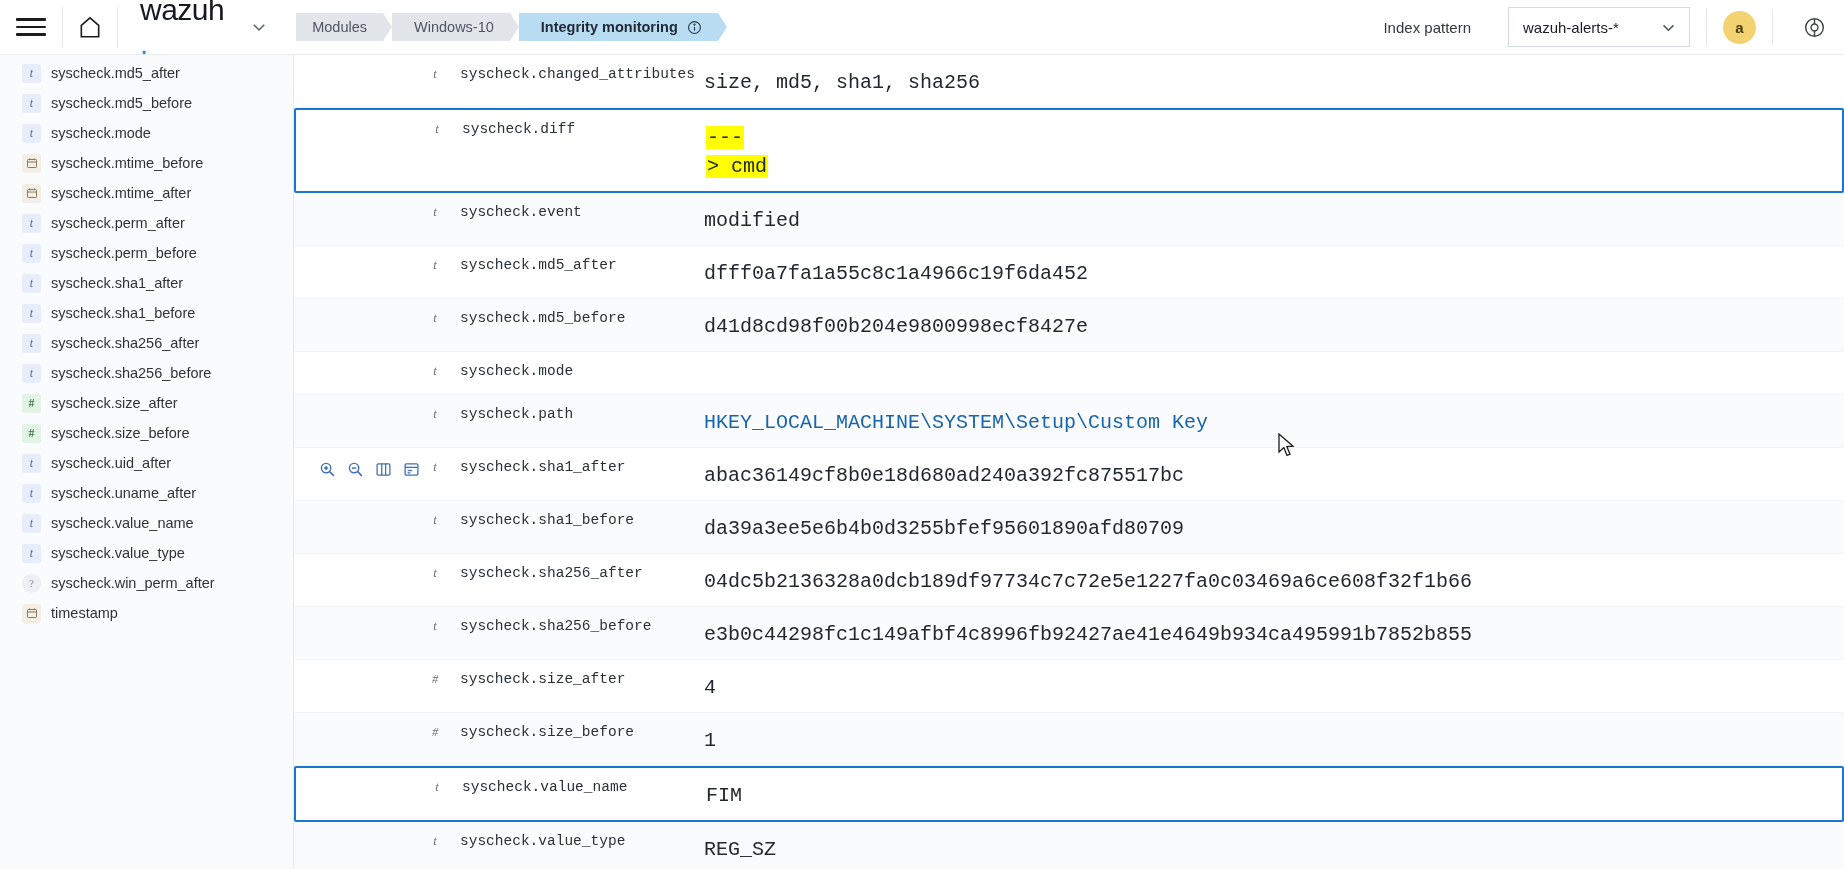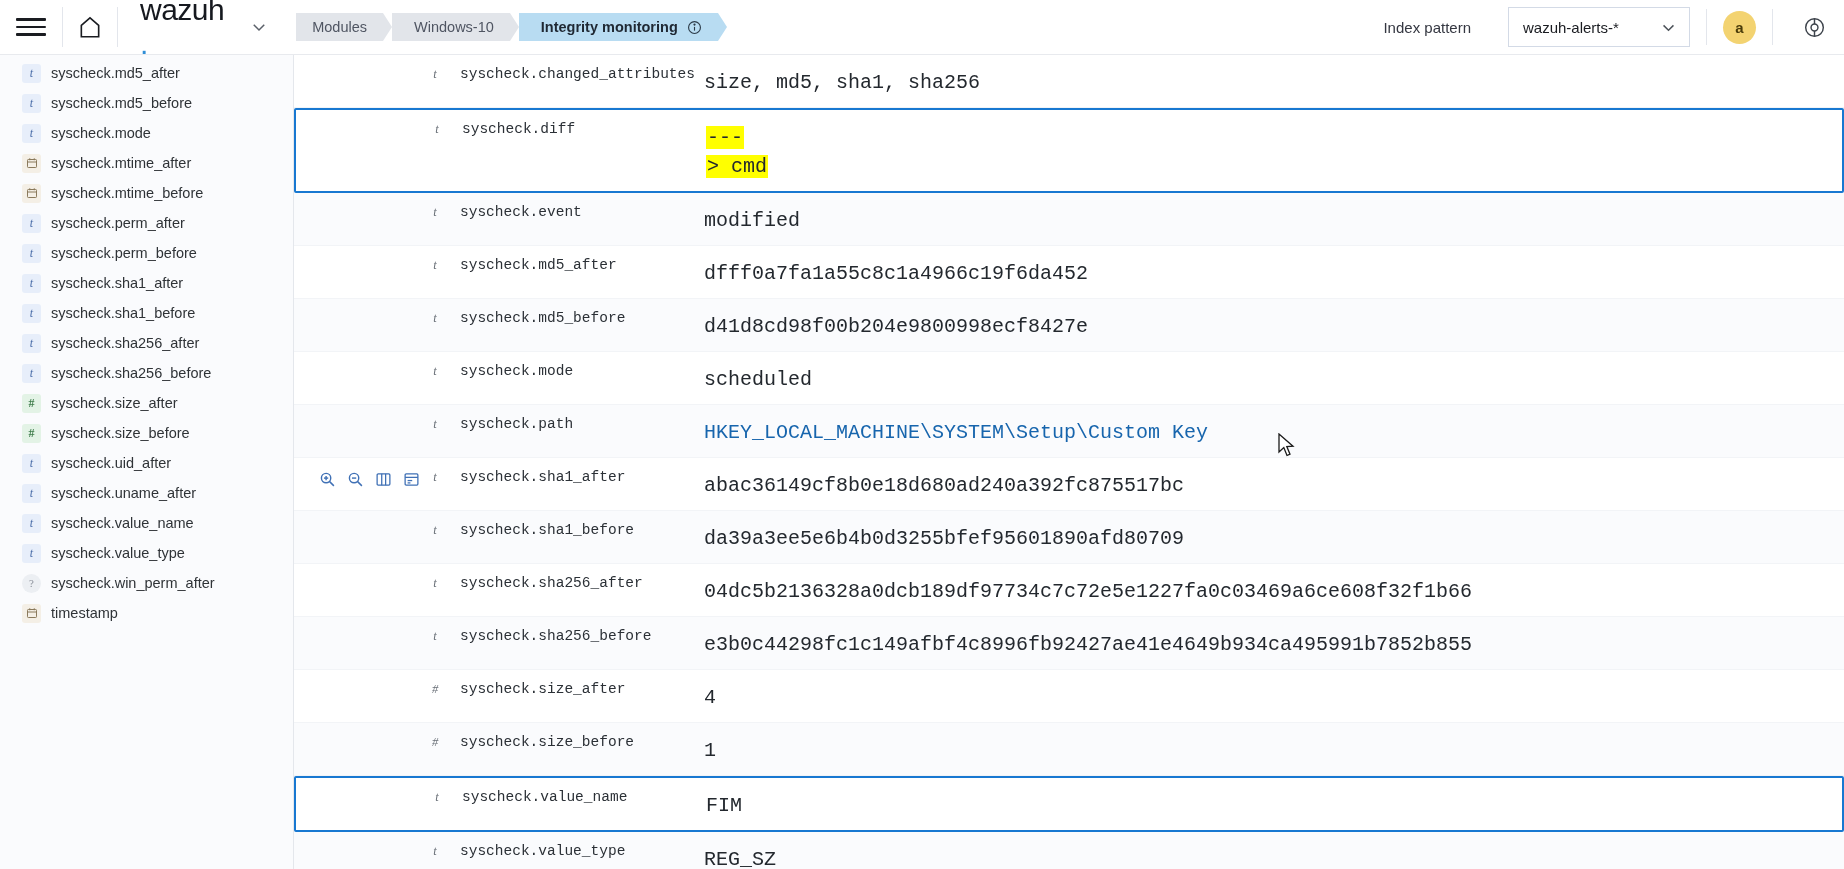--- a/index.html
+++ b/index.html
@@ -219,32 +219,32 @@
       </div>
       <div class="field-item">
         <span class="ftype date">
           <svg width="12" height="12" viewBox="0 0 24 24" fill="none" stroke="#8a7a5c" stroke-width="2">
             <rect x="3" y="5" width="18" height="16" rx="1.6"></rect>
             <line x1="3" y1="10" x2="21" y2="10"></line>
             <line x1="7.5" y1="2.5" x2="7.5" y2="6.5"></line>
             <line x1="16.5" y1="2.5" x2="16.5" y2="6.5"></line>
           </svg>
         </span>
-        <span class="field-name">syscheck.mtime_after</span>
+        <span class="field-name">syscheck.mtime_before</span>
       </div>
       <div class="field-item">
         <span class="ftype date">
           <svg width="12" height="12" viewBox="0 0 24 24" fill="none" stroke="#8a7a5c" stroke-width="2">
             <rect x="3" y="5" width="18" height="16" rx="1.6"></rect>
             <line x1="3" y1="10" x2="21" y2="10"></line>
             <line x1="7.5" y1="2.5" x2="7.5" y2="6.5"></line>
             <line x1="16.5" y1="2.5" x2="16.5" y2="6.5"></line>
           </svg>
         </span>
-        <span class="field-name">syscheck.mtime_before</span>
+        <span class="field-name">syscheck.mtime_after</span>
       </div>
       <div class="field-item">
         <span class="ftype string">t</span>
         <span class="field-name">syscheck.perm_after</span>
       </div>
       <div class="field-item">
         <span class="ftype string">t</span>
         <span class="field-name">syscheck.perm_before</span>
       </div>
       <div class="field-item">
@@ -337,21 +337,20 @@
       <div class="doc-row alt">
         <div class="row-actions"></div>
         <div class="cell-type">t</div>
         <div class="cell-name">syscheck.md5_before</div>
         <div class="cell-value">d41d8cd98f00b204e9800998ecf8427e</div>
       </div>
       <div class="doc-row">
         <div class="row-actions"></div>
         <div class="cell-type">t</div>
         <div class="cell-name">syscheck.mode</div>
-        <div class="cell-value">scheduled</div>
       </div>
       <div class="doc-row alt">
         <div class="row-actions"></div>
         <div class="cell-type">t</div>
         <div class="cell-name">syscheck.path</div>
         <div class="cell-value link">HKEY_LOCAL_MACHINE\SYSTEM\Setup\Custom Key</div>
       </div>
       <div class="doc-row">
         <div class="row-actions">
           <span class="act-icon">

